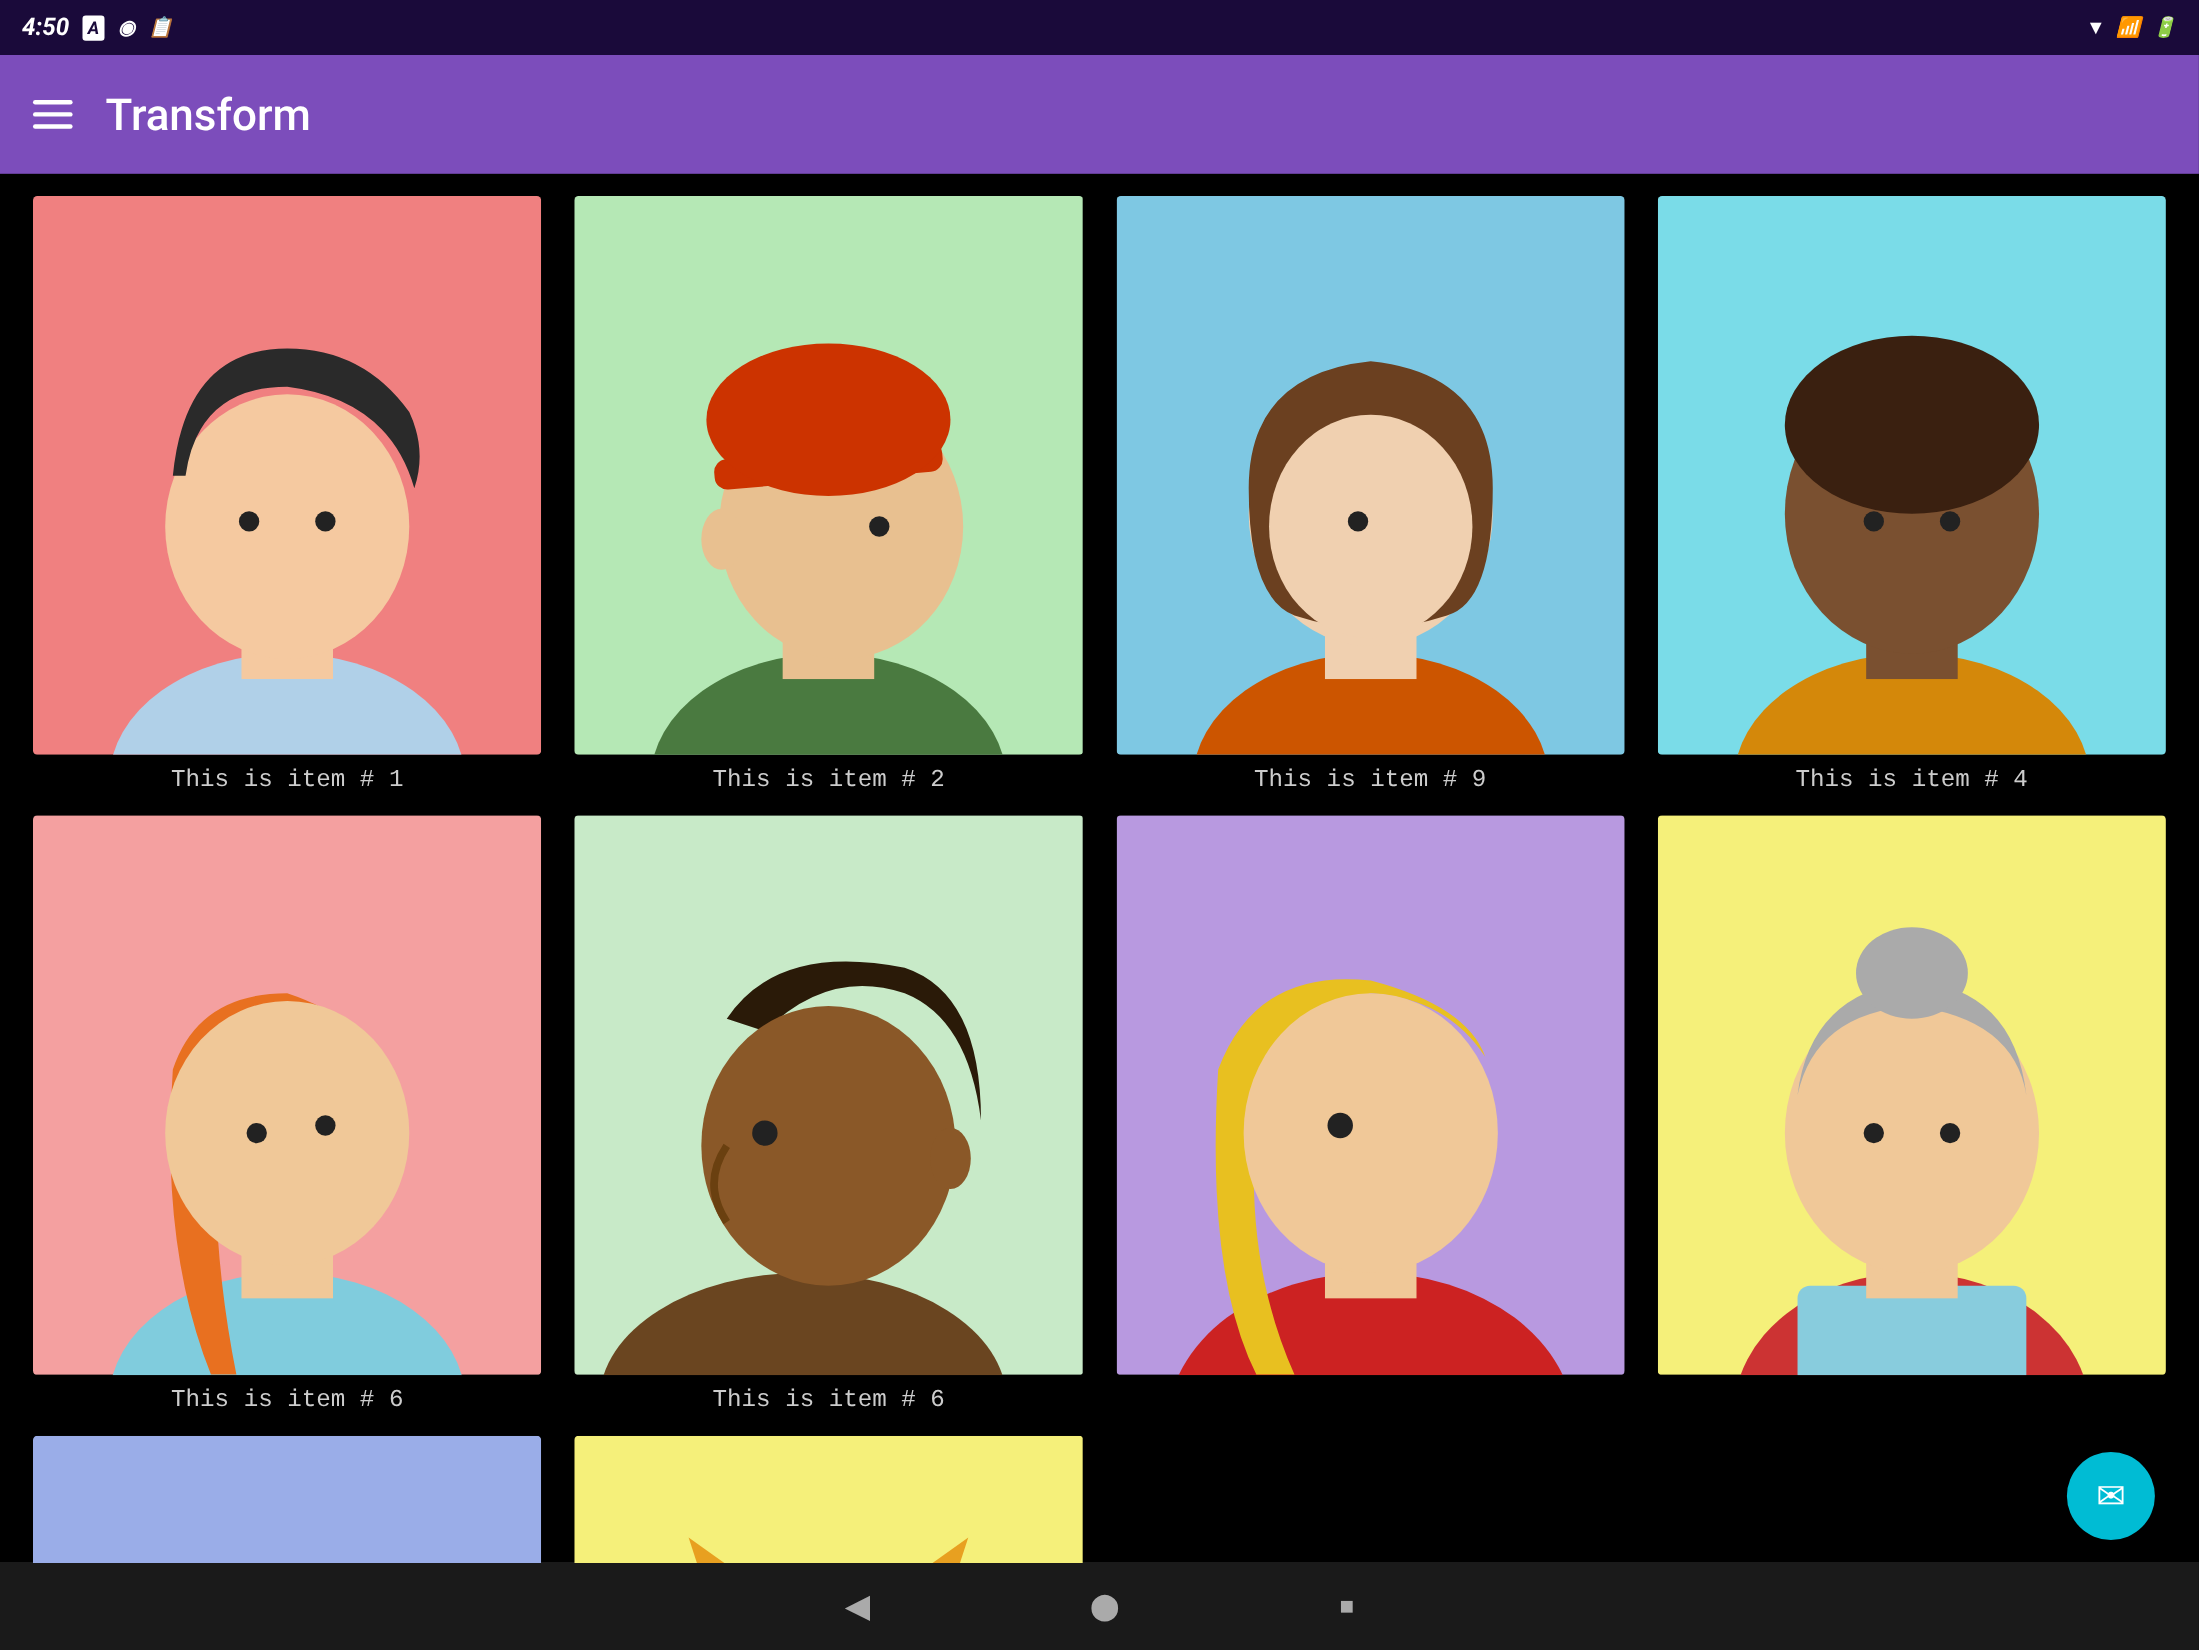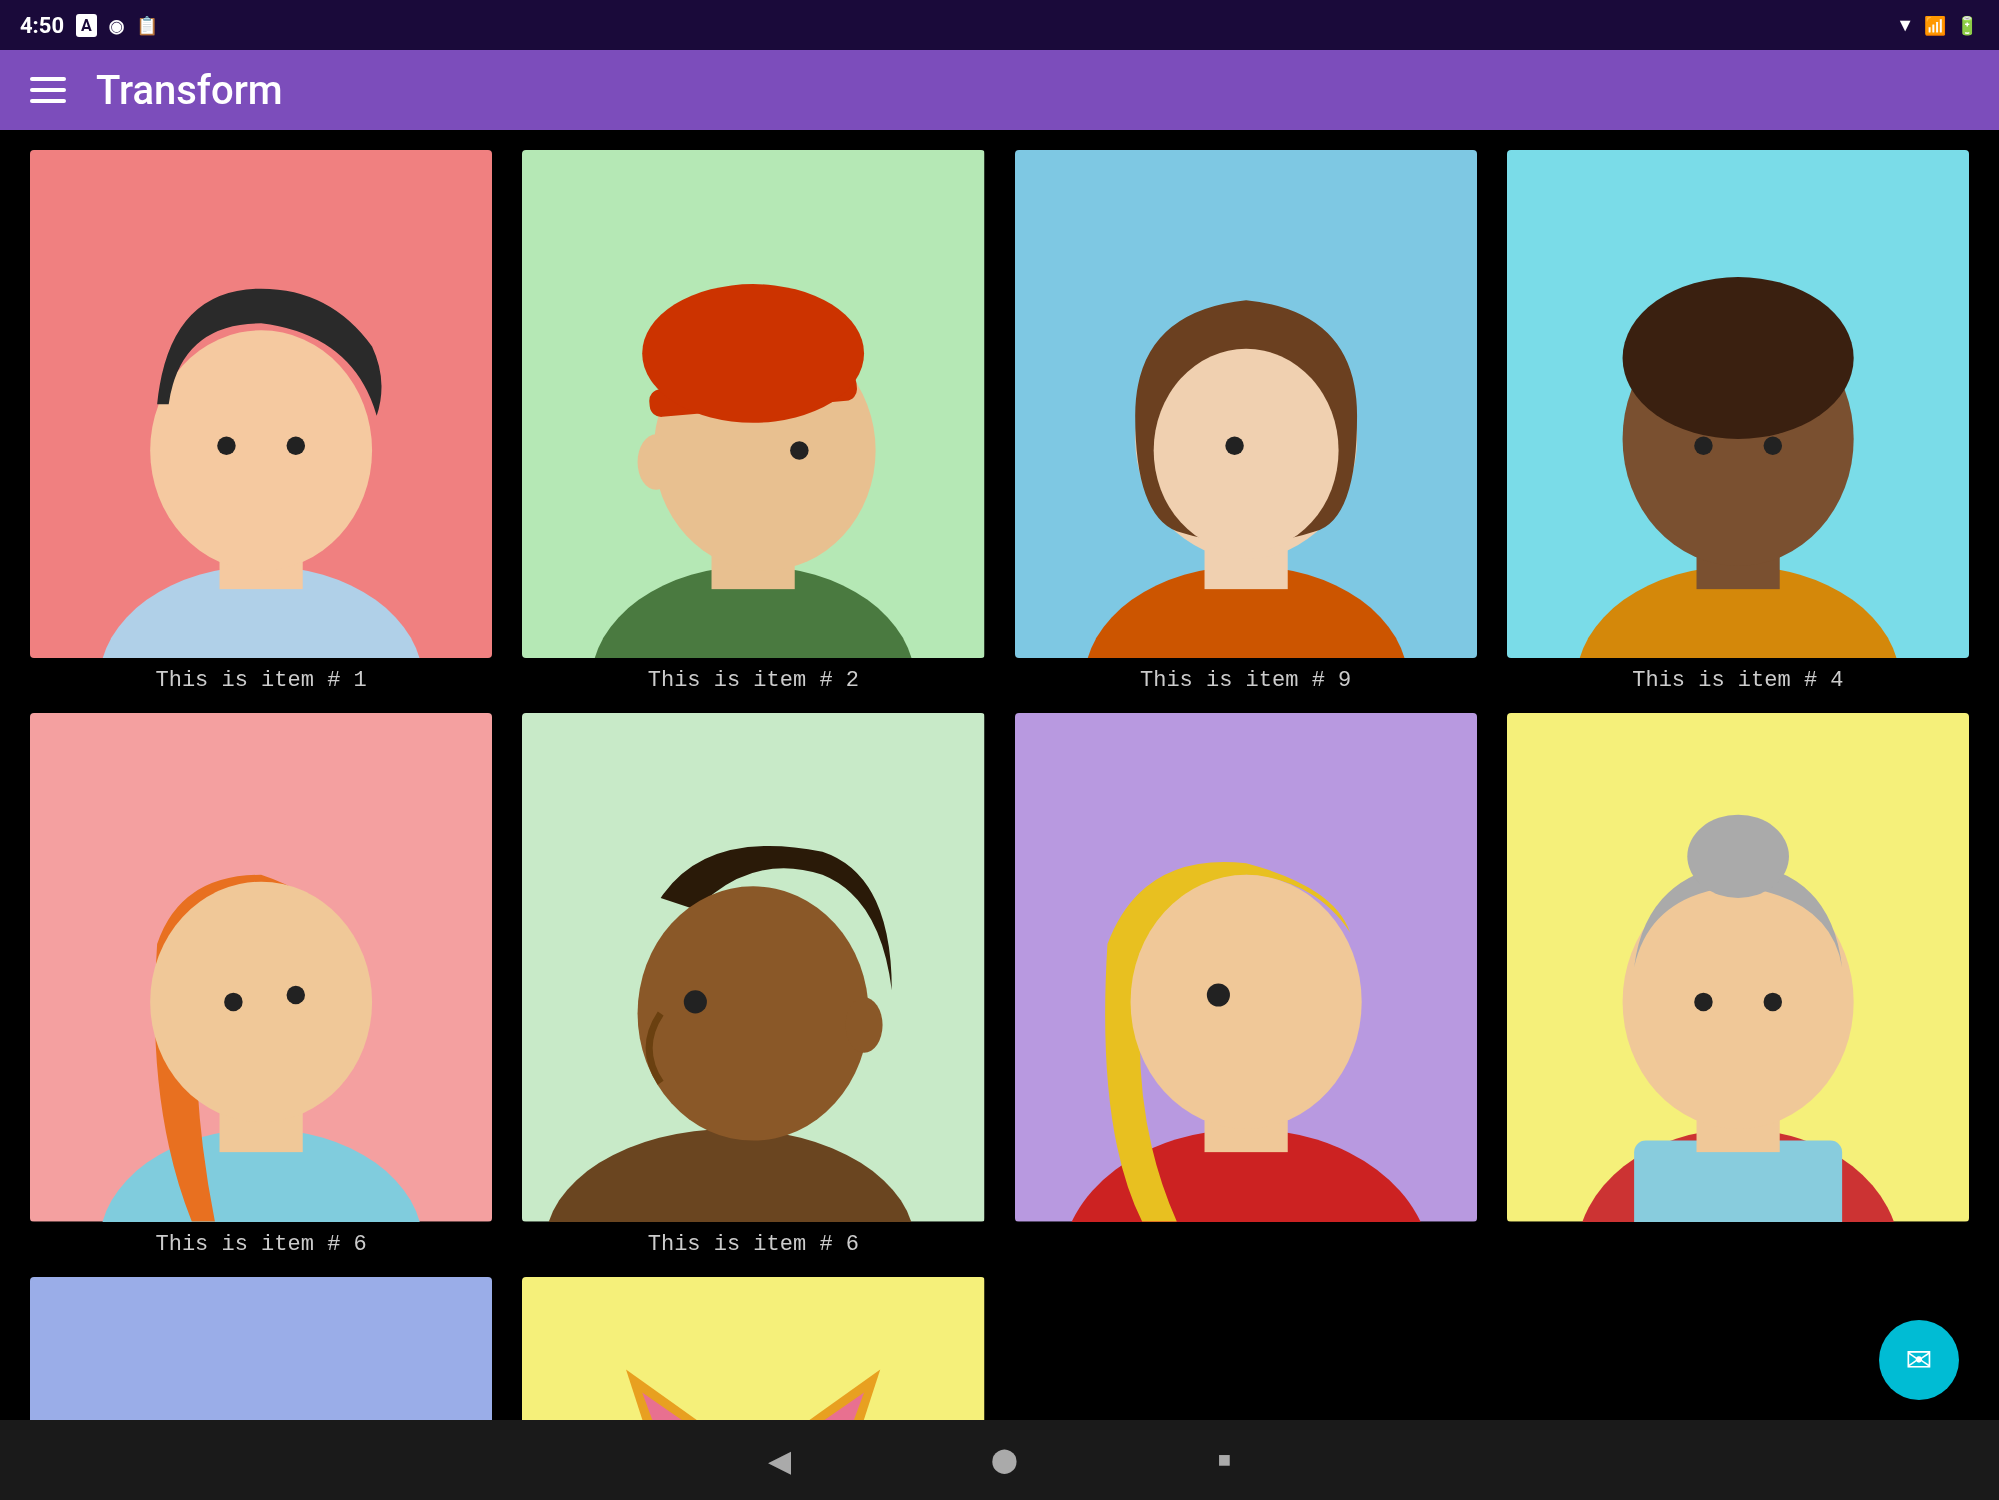--- a/index.html
+++ b/index.html
@@ -15,39 +15,40 @@
 
     
     .status-bar {
       background: #1a0a3a;
       height: 50px;
       display: flex;
       align-items: center;
       justify-content: space-between;
       padding: 0 20px;
       flex-shrink: 0;
+      font-style: italic;
     }
     .status-bar-left {
       display: flex;
       align-items: center;
       gap: 12px;
       color: white;
       font-size: 22px;
       font-weight: bold;
     }
     .status-bar-right {
       display: flex;
       align-items: center;
       gap: 10px;
     }
 
     
     .app-bar {
       background: #7c4dbb;
-      height: 80px;
+      height: 108px;
       display: flex;
       align-items: center;
       padding: 0 30px;
       gap: 30px;
       flex-shrink: 0;
     }
     .hamburger {
       display: flex;
       flex-direction: column;
       gap: 7px;

